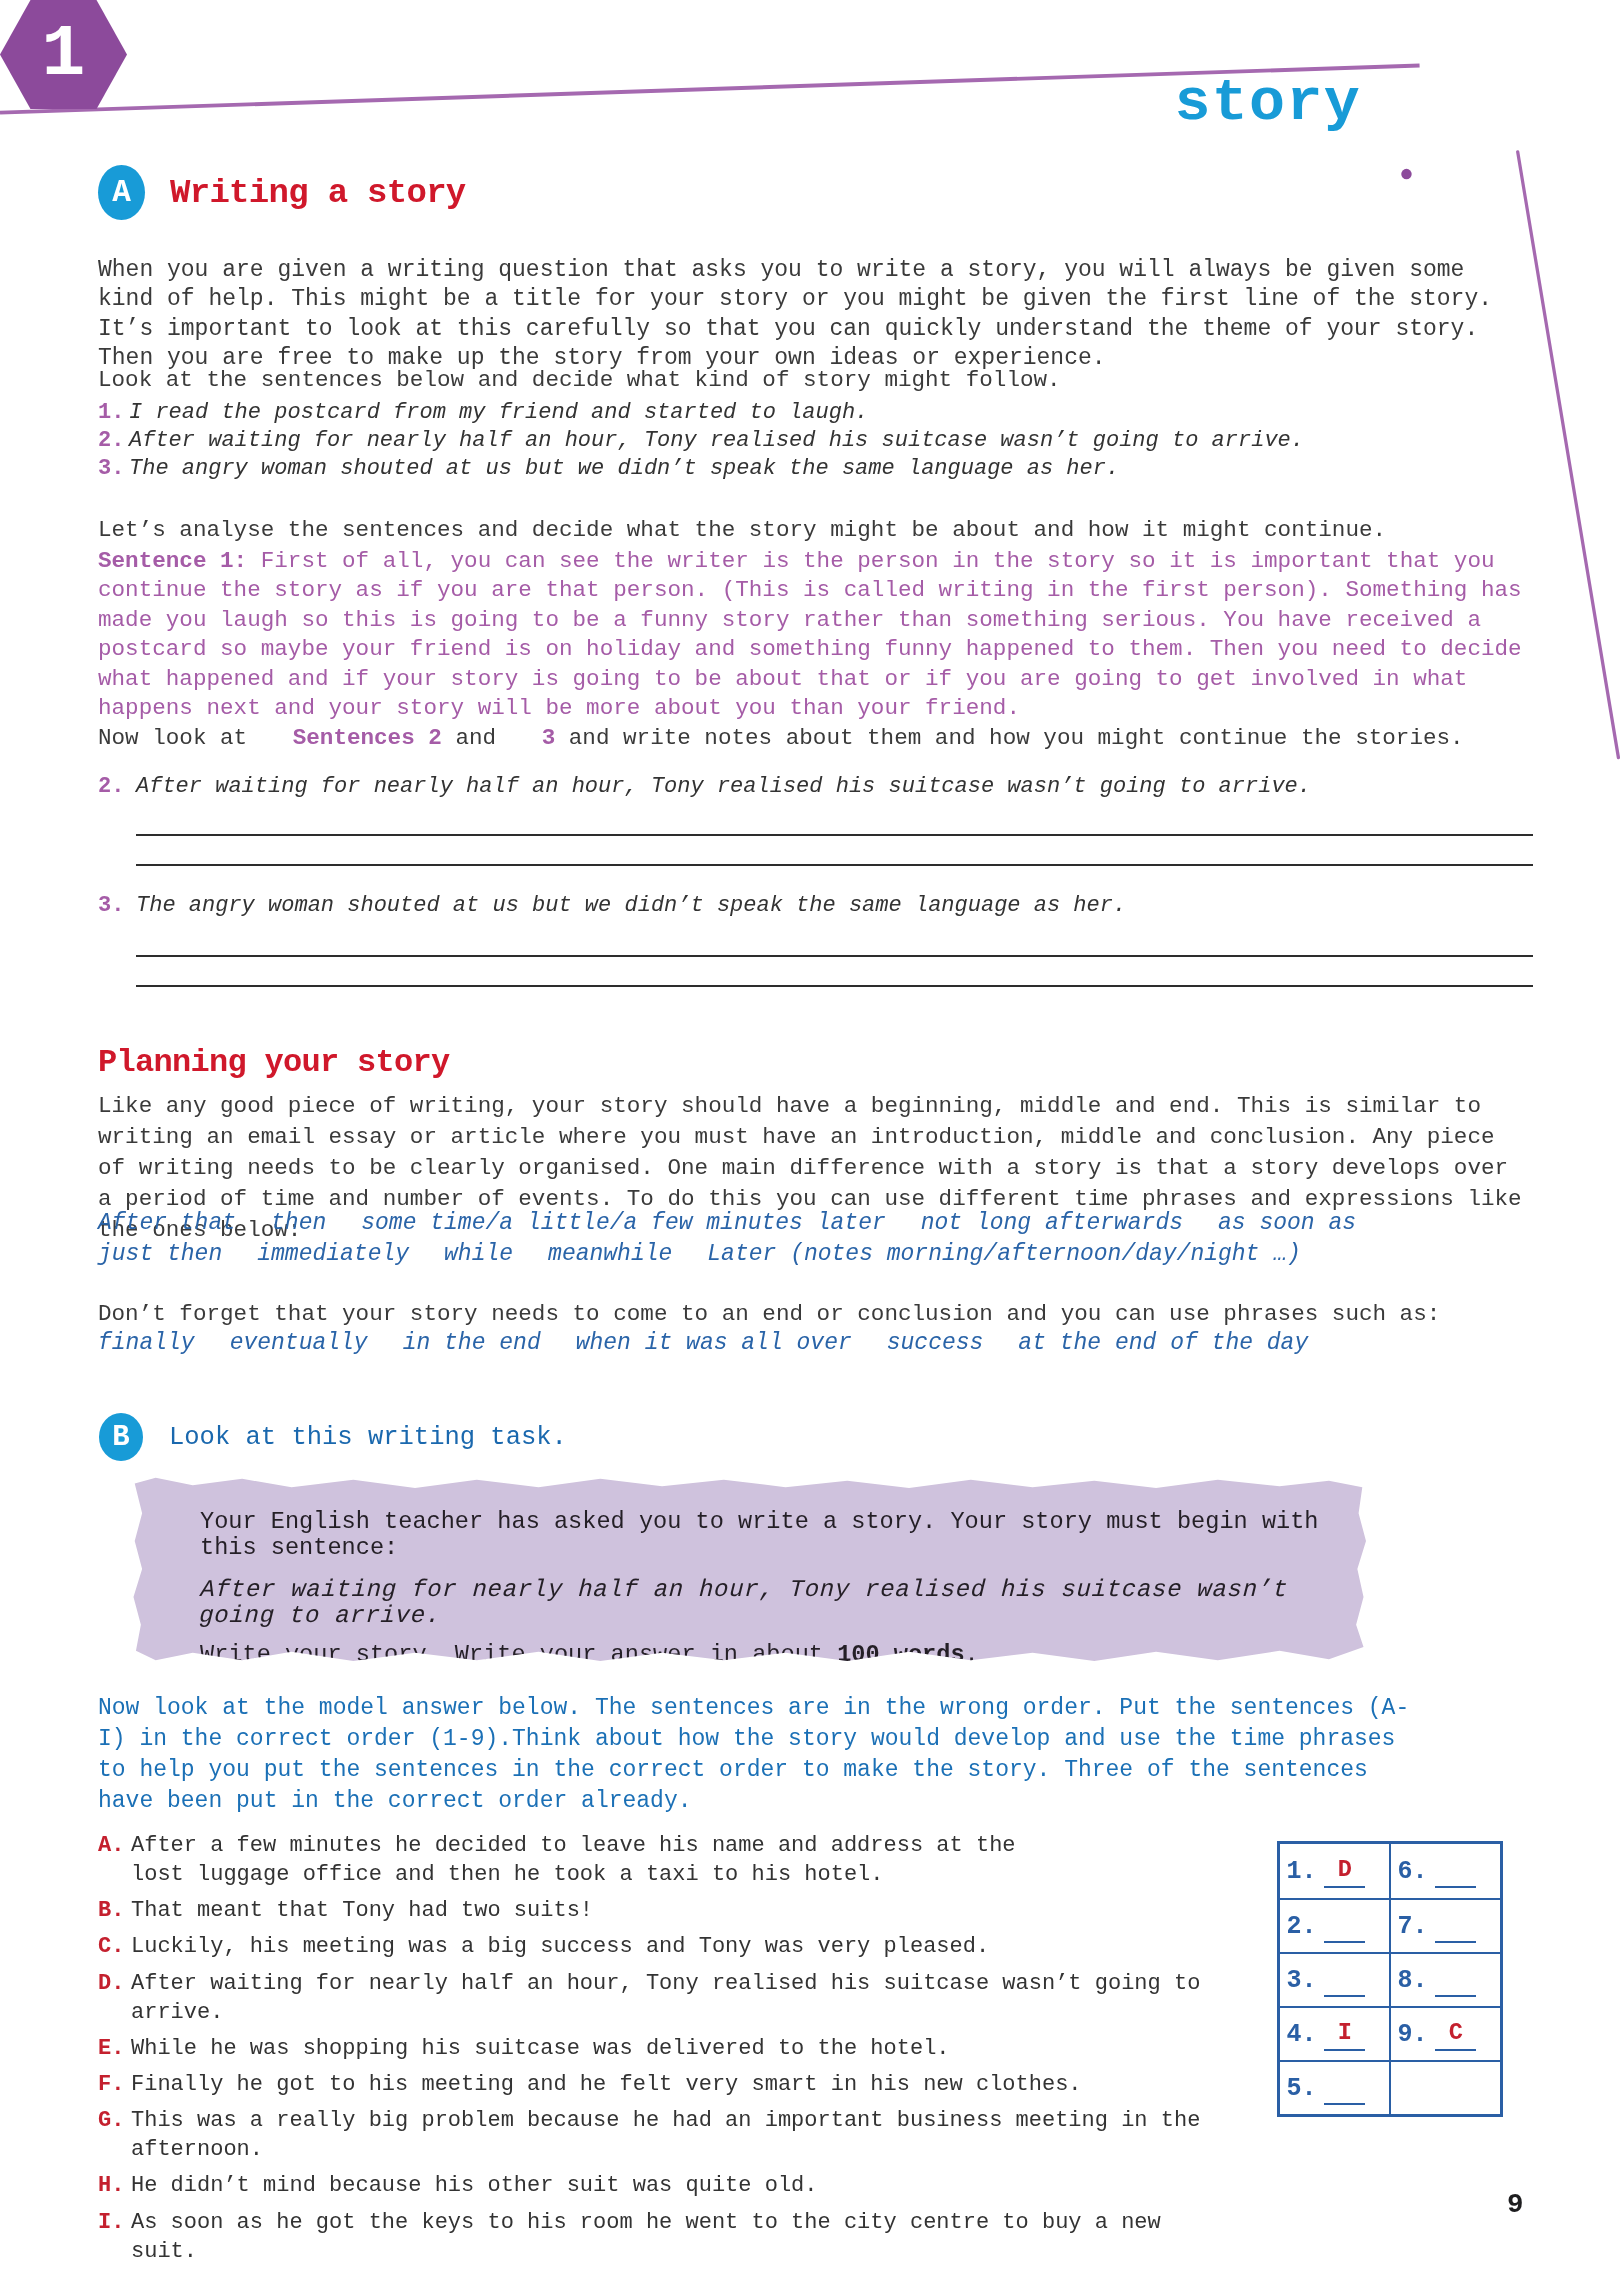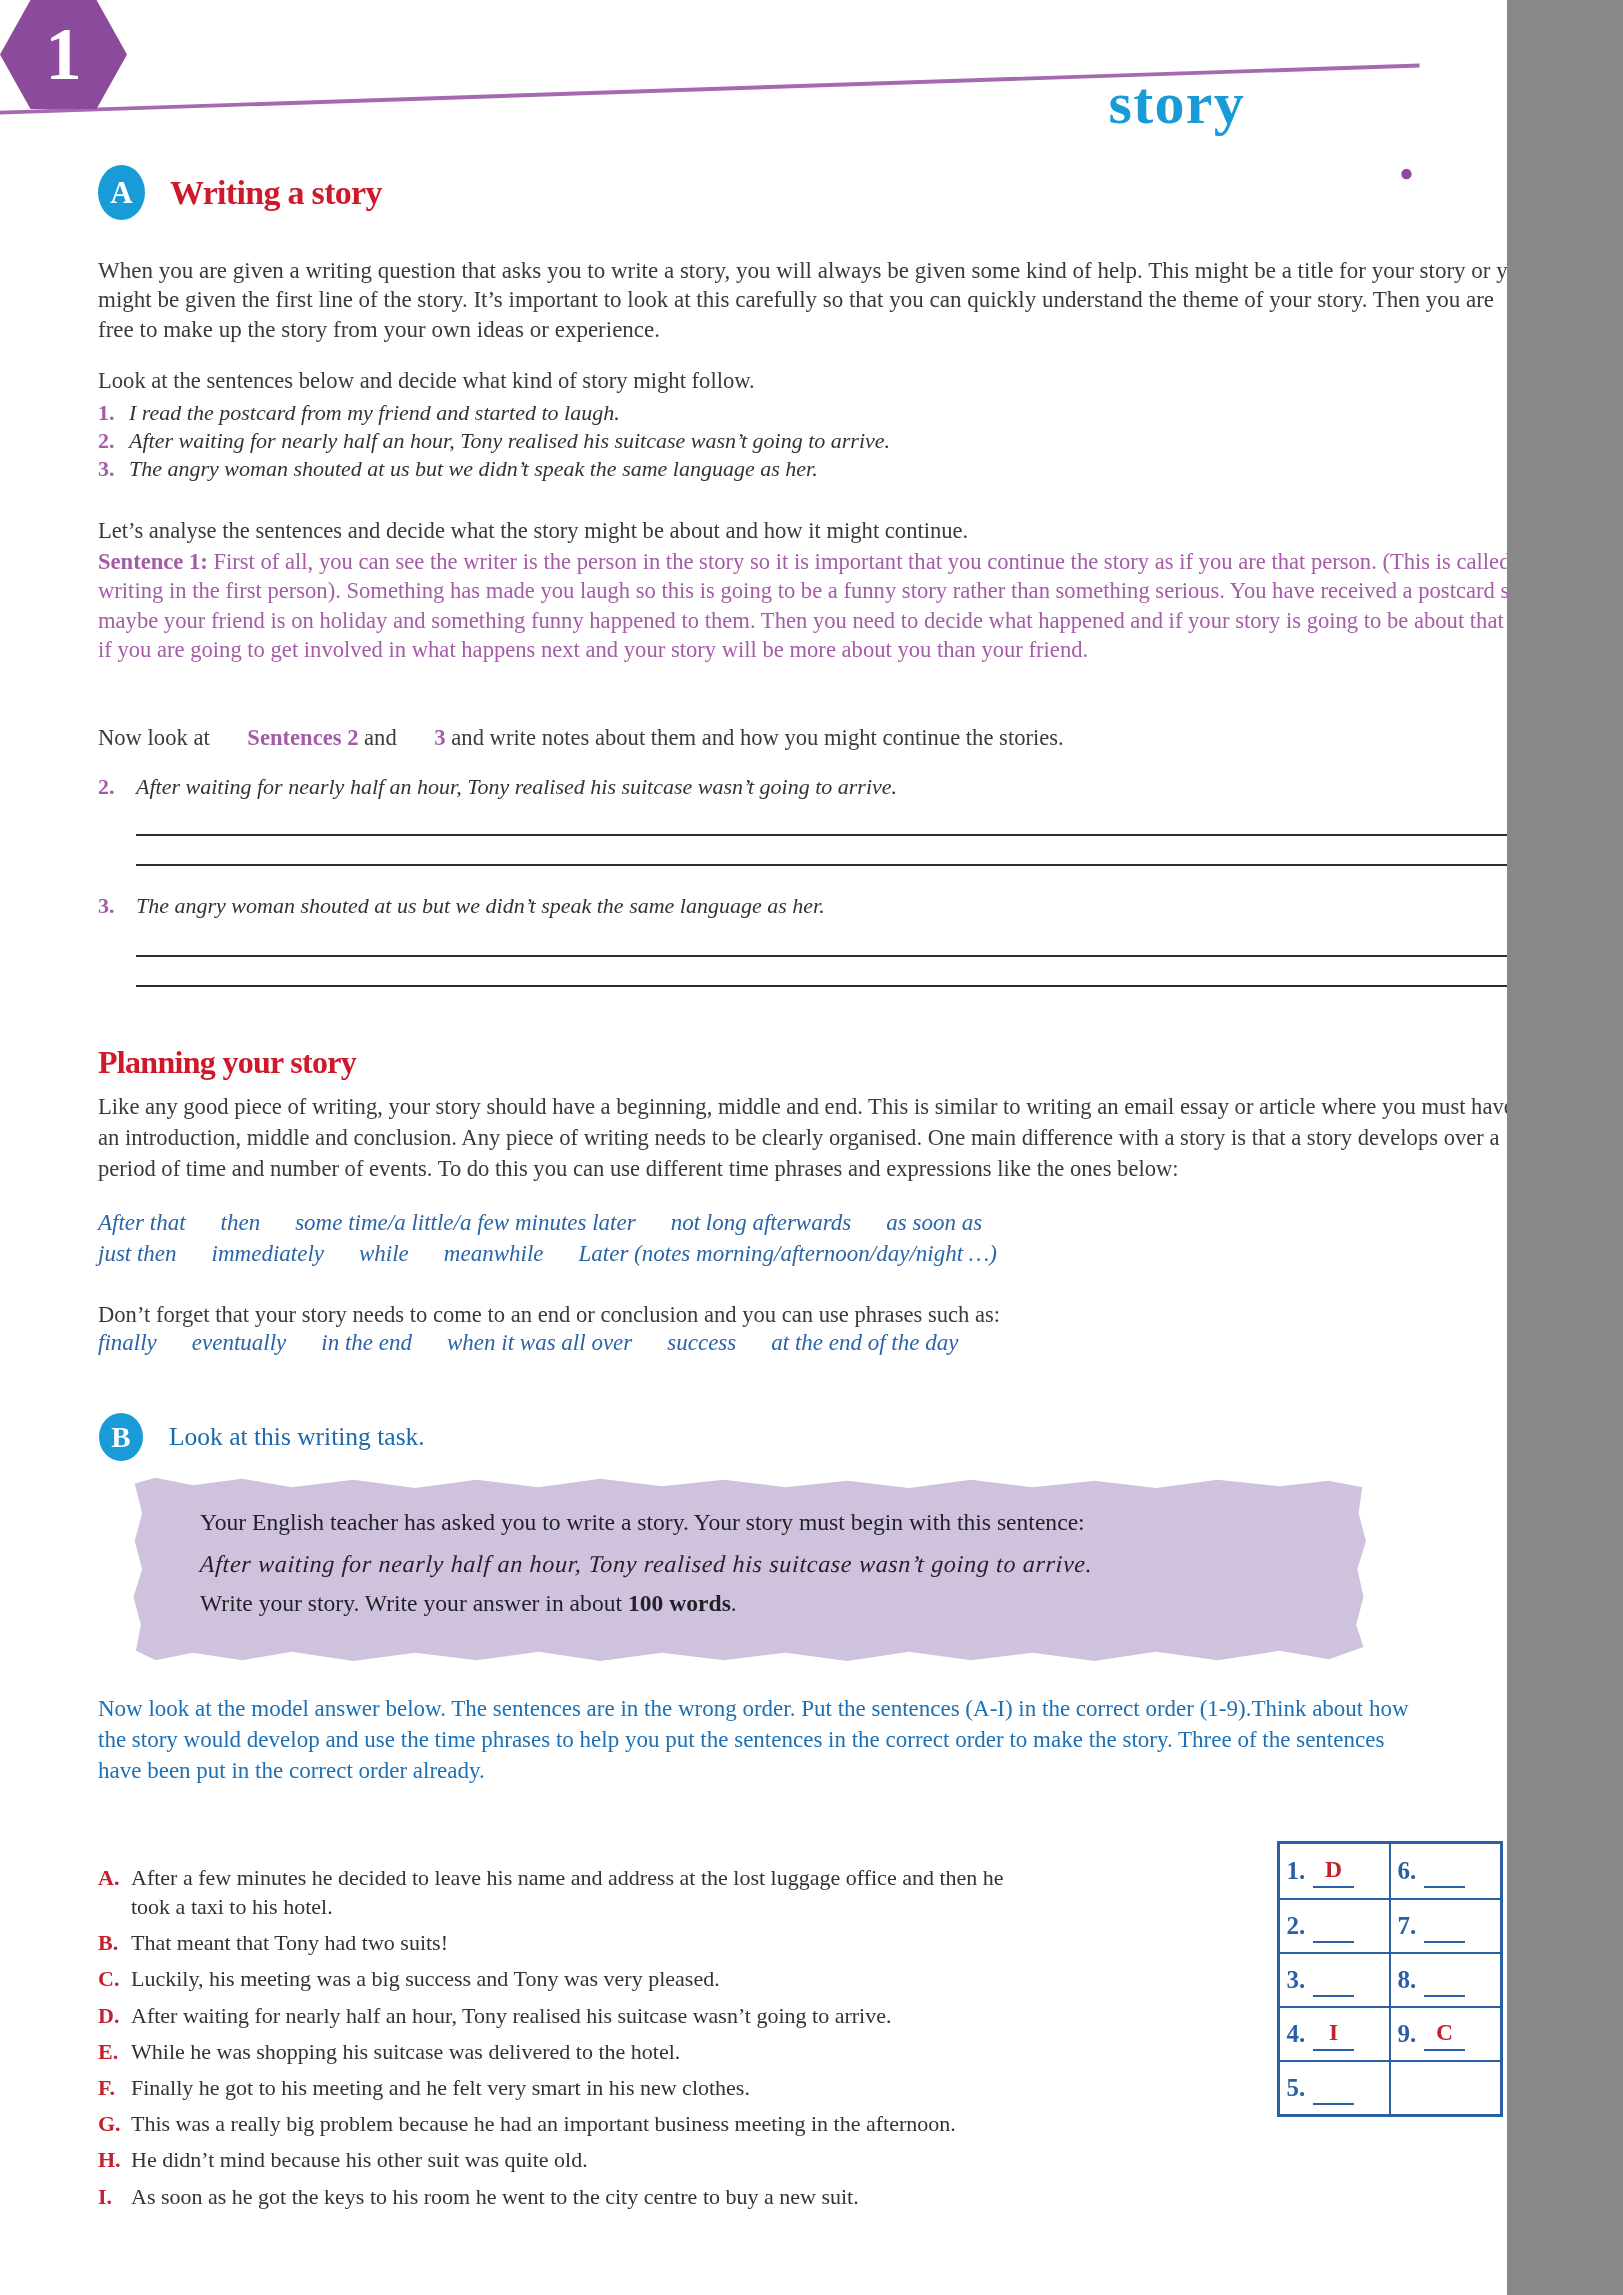--- a/index.html
+++ b/index.html
@@ -10,22 +10,22 @@
     --red:#d0182b;
     --ink:#3a3a3a;
     --ppl:#a55ca7;
     --phrase:#2a64a8;
     --instr:#1b70b6;
     --lred:#c4202e;
     --tblue:#2a5fa5;
     --lav:#cfc2dd;
   }
   .page{
-    position:relative;width:1507px;height:2295px;background:#ffffff;
-    font-family:Liberation Serif, serif;color:var(--ink);overflow:hidden;
+    position:relative;width:1623px;height:2295px;background:#ffffff;
+    font-family:Liberation Mono, monospace;color:var(--ink);overflow:hidden;
   }
   .abs{position:absolute;}
   svg.deco{position:absolute;left:0;top:0;pointer-events:none;}
 
   
   .story-label{top:73px;right:262px;font-size:60px;font-weight:bold;color:var(--blue);letter-spacing:1.3px;line-height:1;}
   .hex{left:1402px;top:56px;width:127px;height:109px;background:var(--purple);
     clip-path:polygon(0 50%,24% 0,76% 0,100% 50%,76% 100%,24% 100%);
     display:flex;align-items:center;justify-content:center;z-index:2;}
   .hex span{color:#fff;font-size:73px;font-weight:bold;line-height:1;}
@@ -77,21 +77,21 @@
   .task-line{font-size:23.6px;color:#241f26;line-height:26px;}
   .task-hand{margin-top:15.7px;font-style:italic;letter-spacing:0.7px;transform:skewX(-3deg);transform-origin:left;font-size:24px;}
   .task-l3{margin-top:13px;}
   .bold{font-weight:bold;}
 
   .instructions{left:98px;top:1693px;width:1335px;font-size:23px;line-height:31px;color:var(--instr);}
 
   
   #options-list{left:98px;top:1831px;width:1126px;}
   .opt-row{font-size:22px;line-height:29px;margin-bottom:7.2px;padding-left:33px;text-indent:-33px;max-width:1112px;color:#333;}
-  .opt-a{max-width:910px;margin-top:32px;}
+  .opt-a{max-width:910px;}
   .letter{color:var(--lred);font-weight:bold;display:inline-block;width:33px;text-indent:0;}
 
   
   #answer-grid{left:1277px;top:1841px;display:grid;grid-template-columns:109px 111px;grid-auto-rows:54px;border:3.3px solid var(--tblue);}
   .acell{display:flex;align-items:center;padding-left:6.5px;box-sizing:border-box;}
   .cl{border-left:2.6px solid var(--tblue);}
   .ct{border-top:2.6px solid var(--tblue);}
   .anum{color:var(--tblue);font-weight:bold;font-size:25px;}
   .ablank{display:inline-block;width:41px;margin-left:7.9px;border-bottom:2.6px solid var(--tblue);text-align:center;height:31px;line-height:29px;}
   .aletter{color:var(--lred);font-weight:bold;font-size:23.6px;}

